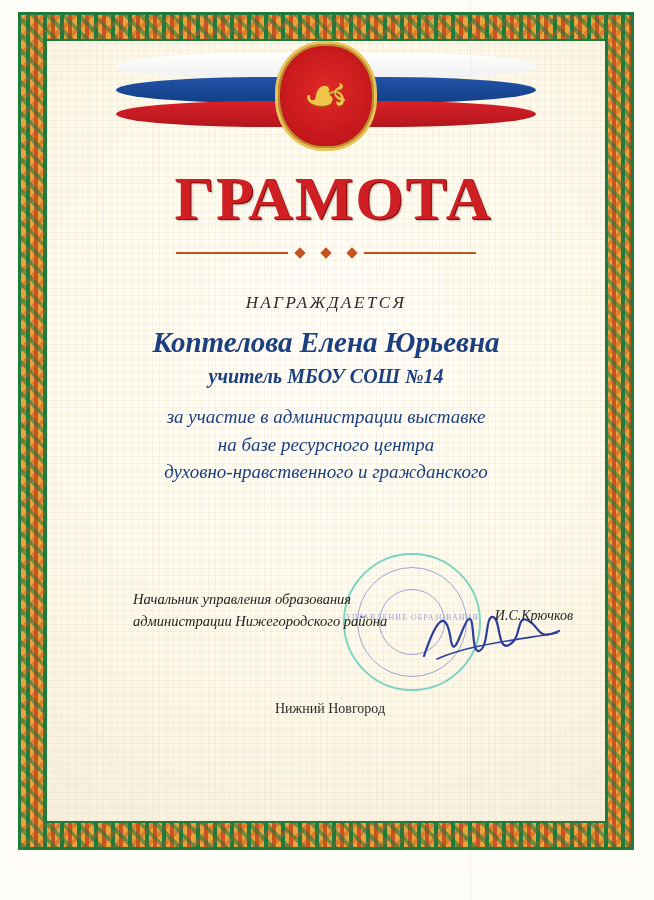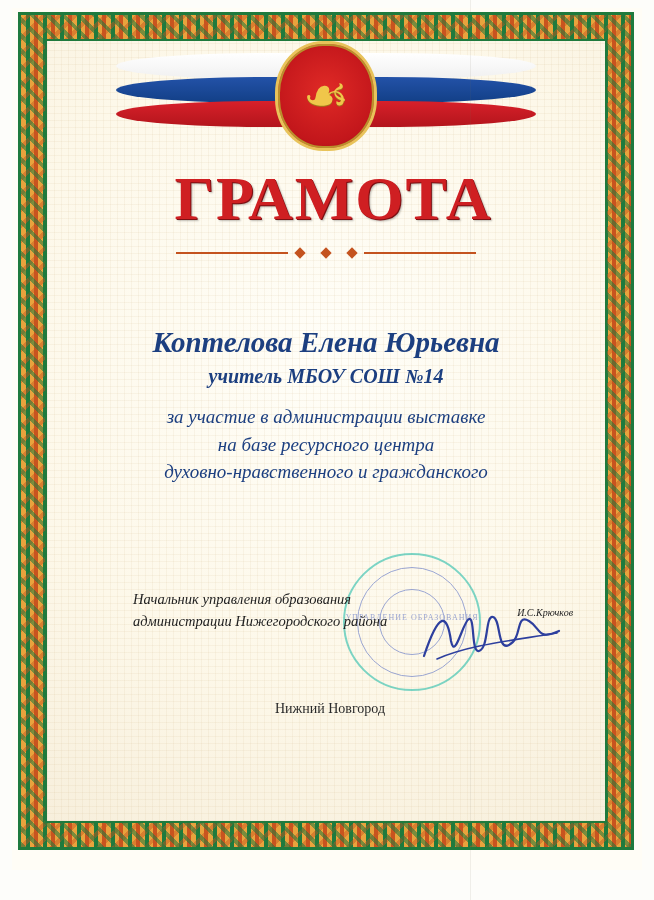--- a/index.html
+++ b/index.html
@@ -233,21 +233,21 @@
     text-align: left;
     font-size: 14.5px;
     font-style: italic;
     color: #222;
     line-height: 1.5;
   }
   .sig-name {
     position: absolute;
     right: 0;
     top: 16px;
-    font-size: 10px;
+    font-size: 14px;
     font-style: italic;
     color: #222;
   }
   .stamp {
     position: absolute;
     left: 296px;
     top: 512px;
     width: 134px;
     height: 134px;
     border-radius: 50%;
@@ -342,20 +342,21 @@
         <div class="title">ГРАМОТА</div>
 
         <div class="title-rule">
           <div class="line l-left"></div>
           <div class="dia d1"></div>
           <div class="dia d2"></div>
           <div class="dia d3"></div>
           <div class="line l-right"></div>
         </div>
 
+        <div class="awarded-to">НАГРАЖДАЕТСЯ</div>
         <div class="recipient">Коптелова Елена Юрьевна</div>
         <div class="recipient-role">учитель МБОУ СОШ №14</div>
 
         <div class="reason">
           <div>за участие в администрации выставке</div>
           <div>на базе ресурсного центра</div>
           <div>духовно-нравственного и гражданского</div>
         </div>
 
         <div class="stamp">

